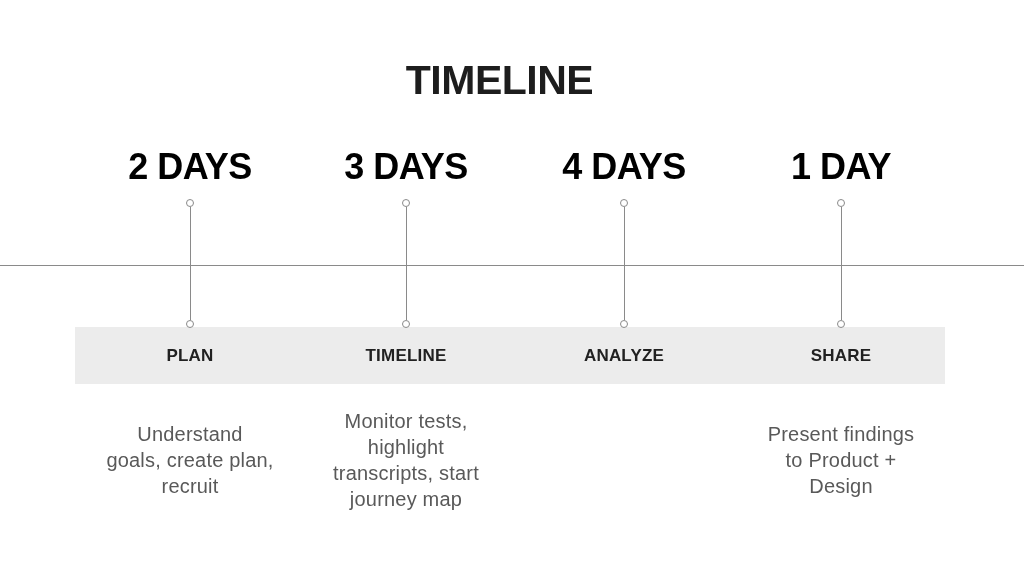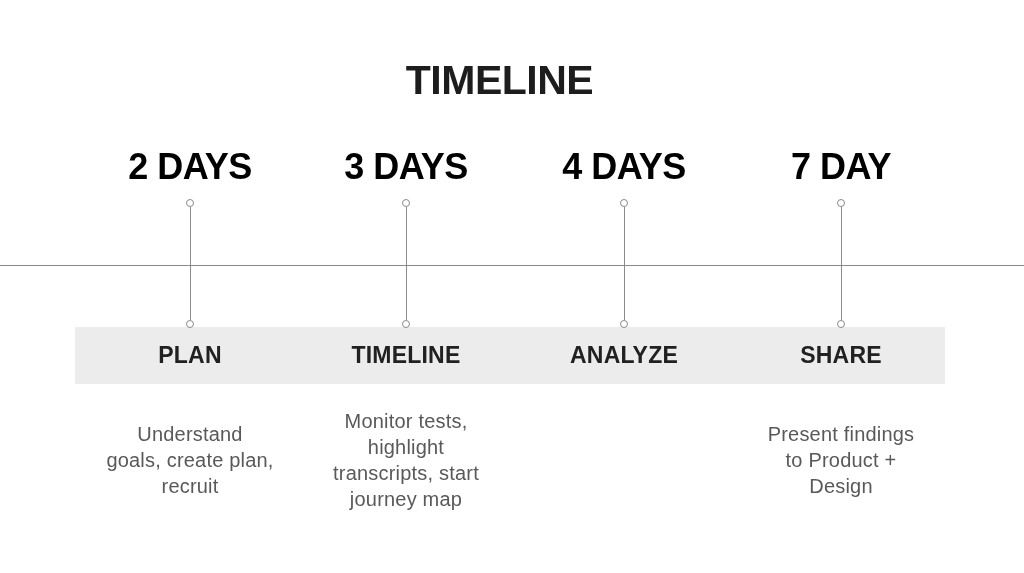--- a/index.html
+++ b/index.html
@@ -87,21 +87,21 @@
   }
   .phase {
     position: absolute;
     top: 327px;
     left: 0;
     width: 100%;
     height: 57px;
     display: flex;
     align-items: center;
     justify-content: center;
-    font-size: 23px;
+    font-size: 17px;
     font-weight: bold;
     letter-spacing: 0.2px;
     color: #212121;
   }
   .desc {
     position: absolute;
     top: 402px;
     left: 0;
     width: 100%;
     height: 115px;
@@ -158,21 +158,21 @@
     <div class="duration">4 DAYS</div>
     <div class="connector">
       <div class="dot"></div>
       <div class="vline"></div>
       <div class="dot"></div>
     </div>
     <div class="phase">ANALYZE</div>
   </div>
 
   <div class="col col-4">
-    <div class="duration">7 DAY</div>
+    <div class="duration">1 DAY</div>
     <div class="connector">
       <div class="dot"></div>
       <div class="vline"></div>
       <div class="dot"></div>
     </div>
     <div class="phase">SHARE</div>
     <div class="desc">Present findings
 to Product +
 Design</div>
   </div>

